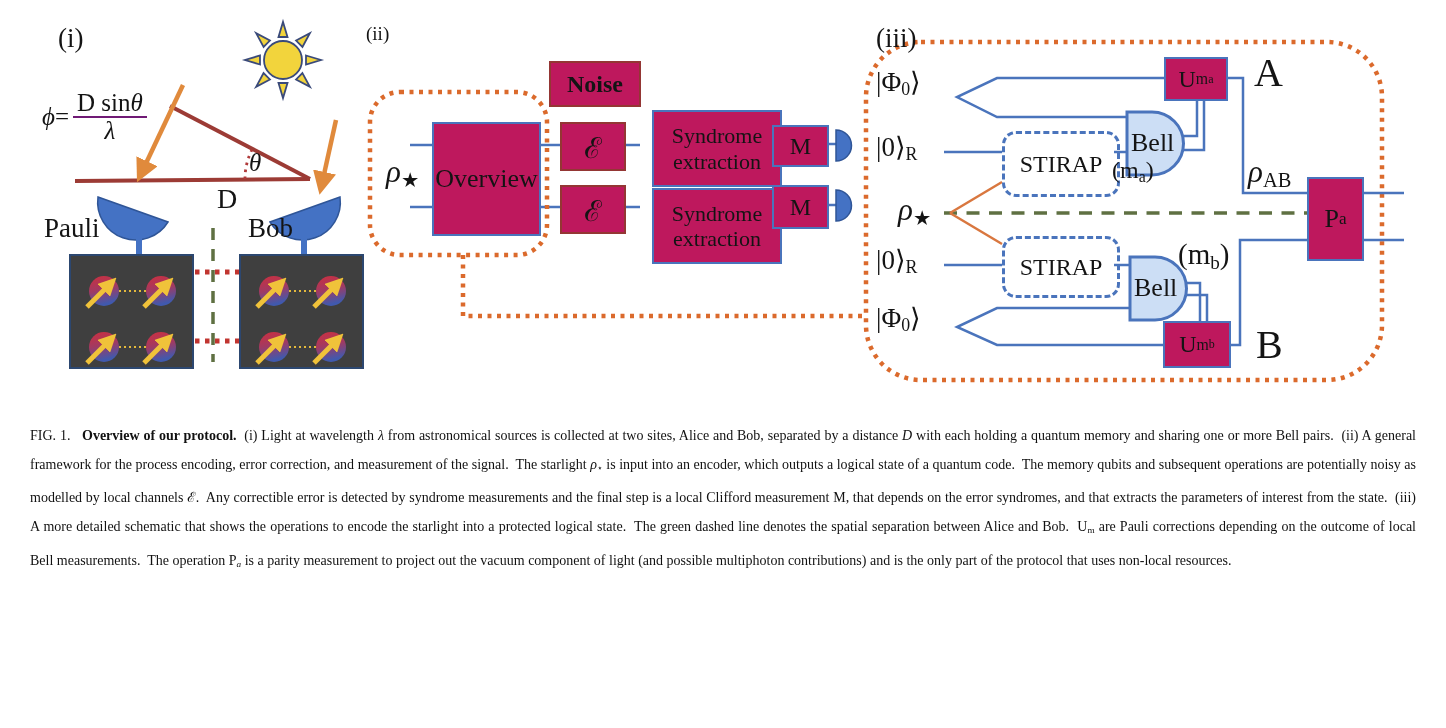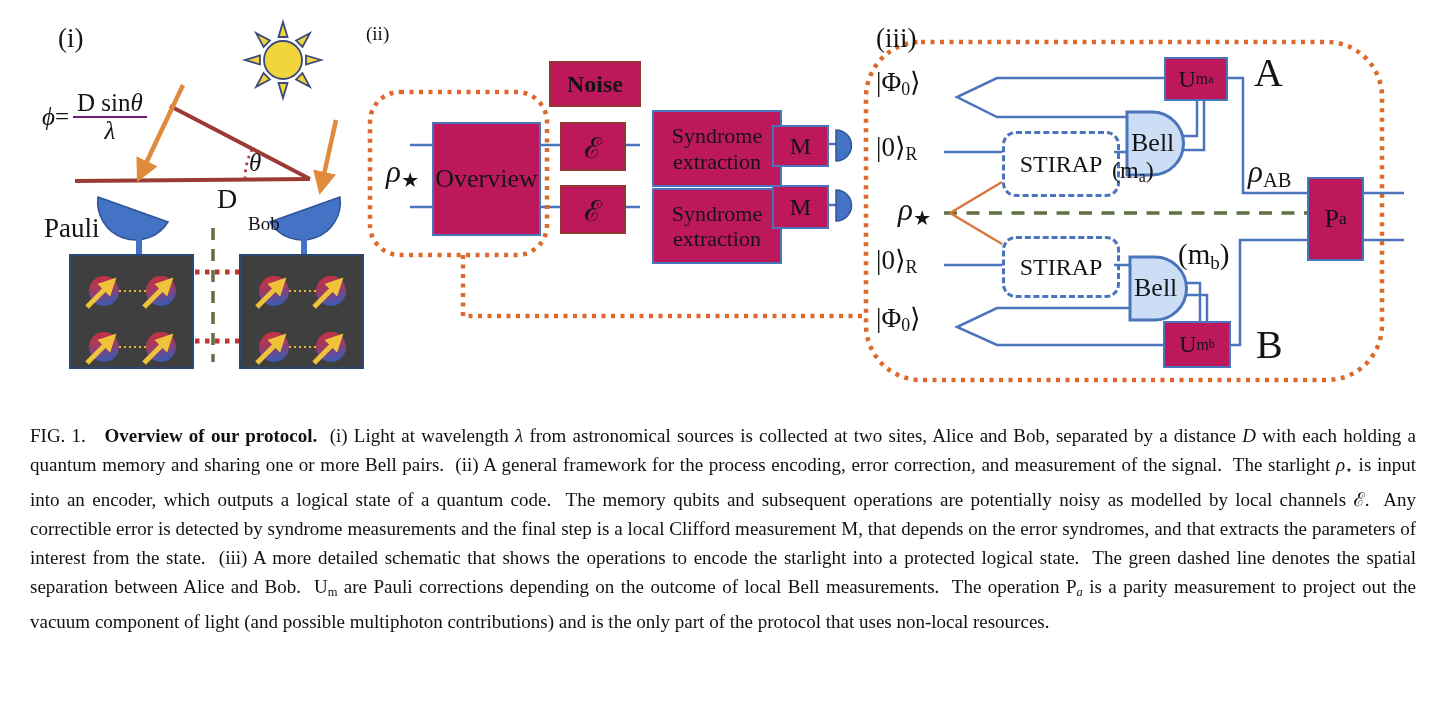--- a/index.html
+++ b/index.html
@@ -13,21 +13,21 @@
   .dashbox{border:3px dashed #4A74BC;border-radius:14px;background:transparent;}
   .b{font-weight:700;}
   .i{font-style:italic;}
   .s1{font-size:.66em;vertical-align:-.25em;}
   .s2{font-size:.5em;vertical-align:-.5em;}
   .s1i{font-size:.66em;vertical-align:-.25em;font-style:italic;}
   .frac{display:inline-flex;flex-direction:column;text-align:center;vertical-align:middle;margin-left:4px;}
   .num{border-bottom:2px solid #701a75;padding:0 4px 1px 4px;line-height:1.0;}
   .den{line-height:1.05;}
   .caption{position:absolute;left:30px;top:421px;width:1386px;text-align:justify;
-           font-size:19px;line-height:29px;color:#111;}
+           font-size:14px;line-height:29px;color:#111;}
   .wrap2{white-space:normal;line-height:1.15;margin-left:12px;}
 </style>
 </head>
 <body>
 
 <div class="stage">
 
   <svg class="figsvg" width="1446" height="418" viewBox="0 0 1446 418">
     <defs>
       <linearGradient id="qb" x1="0" y1="0" x2="0.25" y2="1">
@@ -162,21 +162,21 @@
     <span><span class="i">ϕ</span><span>=</span></span>
       <span class="frac">
         <span class="num"><span>D sin</span><span class="i">θ</span></span>
         <span class="den"><span class="i">λ</span></span>
       </span>
   </div>
 
   <div class="lbl" style="left:249px;top:150px;font-size:25px;"><span class="i">θ</span></div>
   <div class="lbl" style="left:217px;top:184px;font-size:28px;">D</div>
   <div class="lbl" style="left:44px;top:214px;font-size:27px;">Pauli</div>
-  <div class="lbl" style="left:248px;top:214px;font-size:19px;">Bob</div>
+  <div class="lbl" style="left:248px;top:214px;font-size:27px;">Bob</div>
 
   <div class="lbl" style="left:366px;top:24px;font-size:19px;">(ii)</div>
   <div class="lbl" style="left:386px;top:156px;font-size:31px;"><span class="i">ρ</span><span class="s1">★</span></div>
 
   <div class="box" style="left:432px;top:122px;width:105px;height:110px;font-size:26px;">Overview</div>
   <div class="box rbox b" style="left:549px;top:61px;width:88px;height:42px;font-size:24px;">Noise</div>
   <div class="box rbox" style="left:560px;top:122px;width:62px;height:45px;font-size:29px;">
       <span>ℰ</span>
     </div>
   <div class="box rbox" style="left:560px;top:185px;width:62px;height:45px;font-size:29px;">

